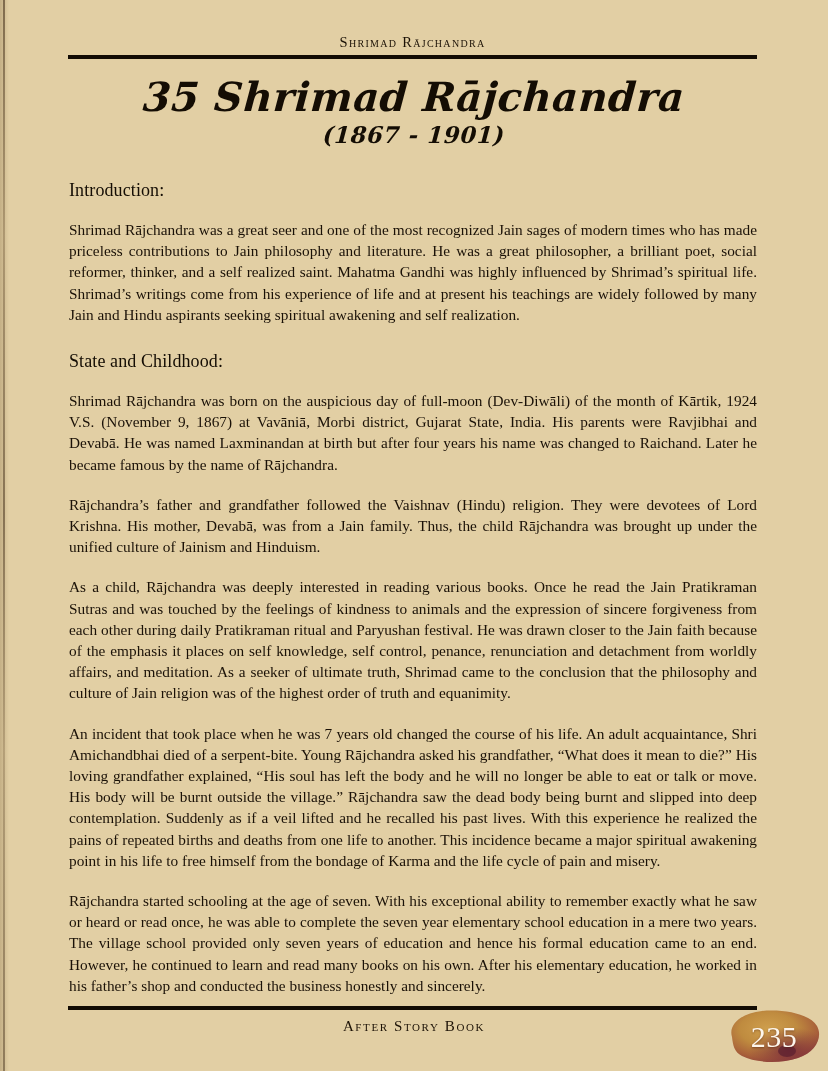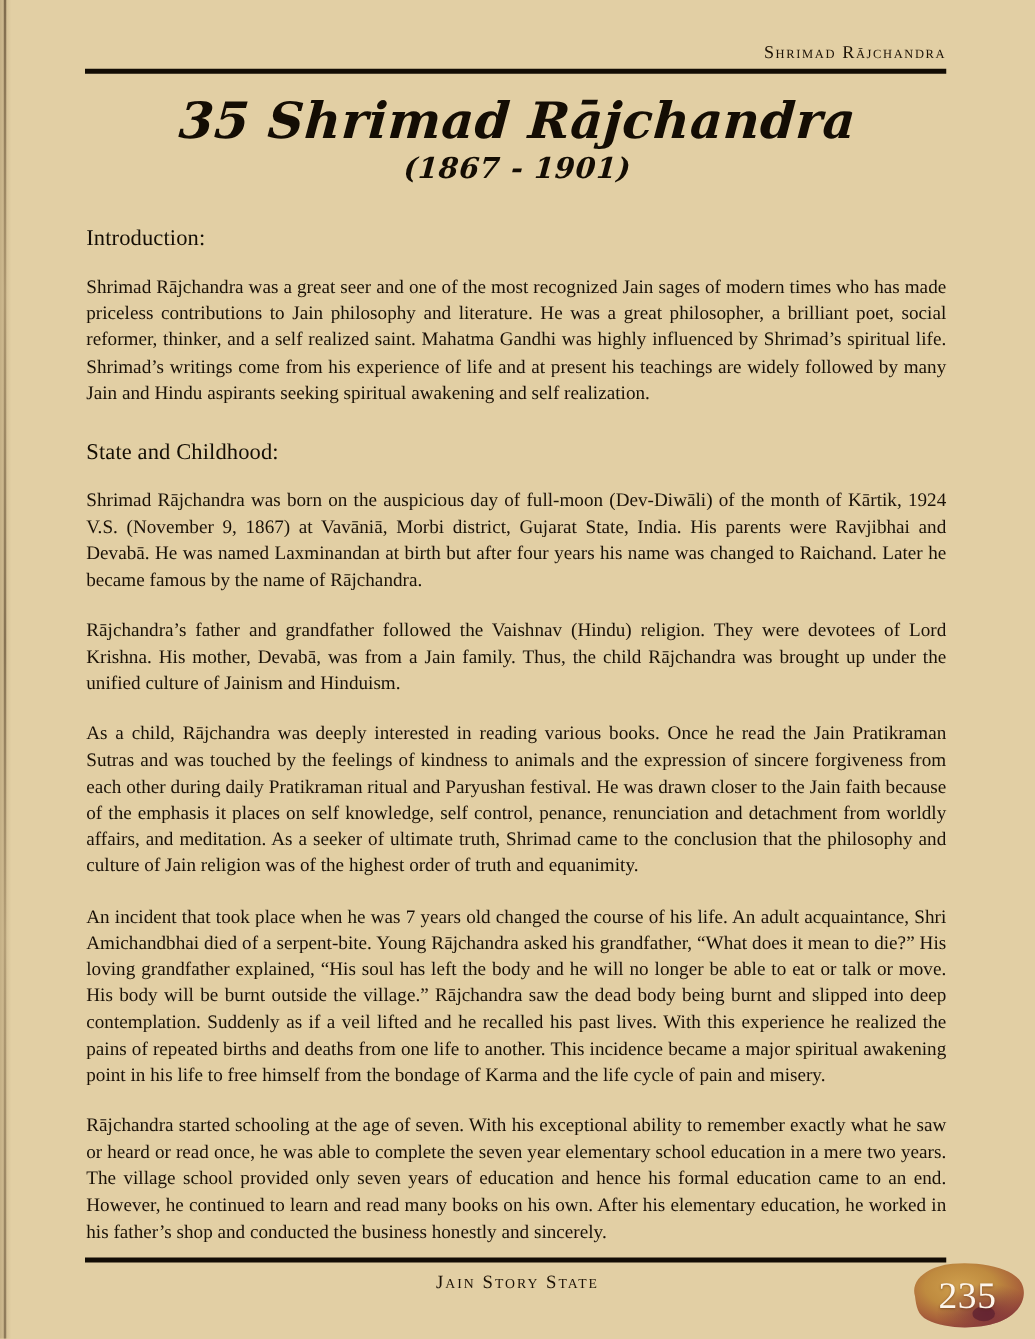--- a/index.html
+++ b/index.html
@@ -46,21 +46,21 @@
     width: 828px;
     height: 1071px;
   }
 
   
   .running-head {
     position: absolute;
     left: 68px;
     right: 71px;
     top: 34px;
-    text-align: right;
+    text-align: center;
     font-family: "Liberation Serif", serif;
     font-size: 14.5px;
     font-variant: small-caps;
     letter-spacing: 1.3px;
     color: #1c1206;
   }
   .rule-top {
     position: absolute;
     left: 68px;
     top: 55px;
@@ -207,21 +207,21 @@
 
     <h2 class="section-head spaced">State and Childhood:</h2>
     <p class="para">Shrimad Rājchandra was born on the auspicious day of full-moon (Dev-Diwāli) of the month of Kārtik, 1924 V.S.  (November 9, 1867) at Vavāniā, Morbi district, Gujarat State, India.  His parents were Ravjibhai and Devabā.  He was named Laxminandan at birth but after four years his name was changed to Raichand.  Later he became famous by the name of Rājchandra.</p>
     <p class="para">Rājchandra’s father and grandfather followed the Vaishnav (Hindu) religion.  They were devotees of Lord Krishna.  His mother, Devabā, was from a Jain family.  Thus, the child Rājchandra was brought up under the unified culture of Jainism and Hinduism.</p>
     <p class="para">As a child, Rājchandra was deeply interested in reading various books.  Once he read the Jain Pratikraman Sutras and was touched by the feelings of kindness to animals and the expression of sincere forgiveness from each other during daily Pratikraman ritual and Paryushan festival.  He was drawn closer to the Jain faith because of the emphasis it places on self knowledge, self control, penance, renunciation and detachment from worldly affairs, and meditation.  As a seeker of ultimate truth, Shrimad came to the conclusion that the philosophy and culture of Jain religion was of the highest order of truth and equanimity.</p>
     <p class="para">An incident that took place when he was 7 years old changed the course of his life.  An adult acquaintance, Shri Amichandbhai died of a serpent-bite.  Young Rājchandra asked his grandfather, “What does it mean to die?”  His loving grandfather explained, “His soul has left the body and he will no longer be able to eat or talk or move.  His body will be burnt outside the village.”  Rājchandra saw the dead body being burnt and slipped into deep contemplation.  Suddenly as if a veil lifted and he recalled his past lives.  With this experience he realized the pains of repeated births and deaths from one life to another.  This incidence became a major spiritual awakening point in his life to free himself from the bondage of Karma and the life cycle of pain and misery.</p>
     <p class="para">Rājchandra started schooling at the age of seven.  With his exceptional ability to remember exactly what he saw or heard or read once, he was able to complete the seven year elementary school education in a mere two years.  The village school provided only seven years of education and hence his formal education came to an end.  However, he continued to learn and read many books on his own.  After his elementary education, he worked in his father’s shop and conducted the business honestly and sincerely.</p>
   </div>
 
   <div class="rule-bottom"></div>
-  <div class="footer-title">Jain Story State</div>
+  <div class="footer-title">After Story Book</div>
 
   <div class="wm wm-left">Jain Education International</div>
   <div class="wm wm-center">For Private &amp; Personal Use Only</div>
   <div class="wm wm-right">www.jainelibrary.org</div>
 
   <div class="page-number-badge">
     <svg width="104" height="58" viewBox="0 0 104 58" xmlns="http://www.w3.org/2000/svg">
       <defs>
         <radialGradient id="blobGrad" cx="42%" cy="36%" r="72%">
           <stop offset="0%" stop-color="#cf9f4d"></stop>

